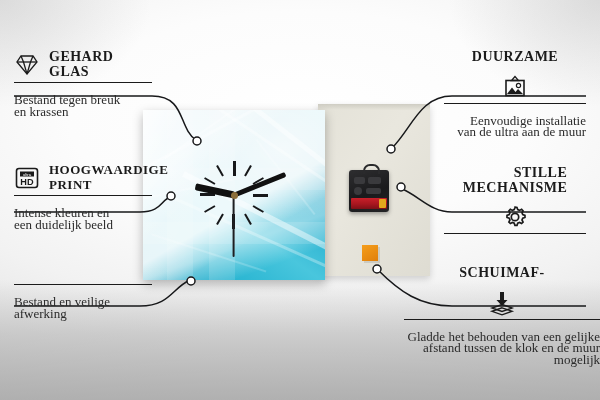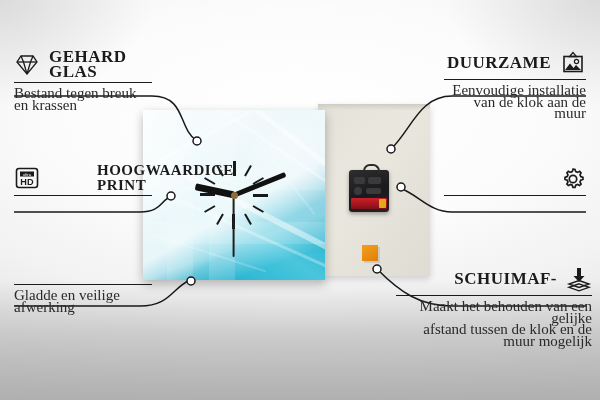--- a/index.html
+++ b/index.html
@@ -96,31 +96,31 @@
     background:linear-gradient(150deg,#f59e1b,#e07f0b);
     box-shadow:2px 2px 0 rgba(0,0,0,.10);
   }
 
   
   .callout{position:absolute;}
   .callout .head{display:flex;align-items:center;gap:9px;}
   .callout .title{
     font-family:"Liberation Serif", serif;
     font-weight:bold;letter-spacing:.5px;color:#1b1b1b;
-    font-size:17px;line-height:14.5px;text-transform:uppercase;
+    font-size:14px;line-height:14.5px;text-transform:uppercase;
   }
   .callout .rule{height:1.3px;background:#1b1b1b;margin-top:3px;}
   .callout .desc{
     font-family:"Liberation Serif", serif;
-    color:#2a2a2a;font-size:15px;line-height:11.4px;margin-top:5px;
+    color:#2a2a2a;font-size:13px;line-height:11.4px;margin-top:11px;
   }
   .callout.left .head{justify-content:flex-start;}
   .callout.left .title{text-align:left;}
   .callout.left .desc{text-align:left;}
-  .callout.right .head{justify-content:flex-end;flex-direction:row;gap:9px;}
+  .callout.right .head{justify-content:flex-end;flex-direction:column;gap:9px;}
   .callout.right .title{text-align:right;}
   .callout.right .desc{text-align:right;}
   .ico{width:26px;height:26px;flex:0 0 26px;display:block;}
   .ico svg{display:block;width:26px;height:26px;}
 
   #wires{position:absolute;left:0;top:0;width:600px;height:400px;pointer-events:none;}
 </style>
 </head>
 <body>
 
@@ -250,70 +250,73 @@
   <div class="callout left" style="left:14px;top:163px;width:138px;">
     <div class="head">
       <span class="ico">
         <svg viewBox="0 0 26 26">
           <rect x="2.5" y="3.5" width="21" height="19" rx="2.5" fill="none" stroke="#1b1b1b" stroke-width="1.6"></rect>
           <rect x="6" y="6.5" width="14" height="5" fill="#1b1b1b"></rect>
           <text x="13" y="10.8" font-family="Liberation Sans, sans-serif" font-size="4.3" fill="#ffffff" text-anchor="middle">ultra</text>
           <text x="13" y="20.2" font-family="Liberation Sans, sans-serif" font-size="9.2" font-weight="bold" fill="#1b1b1b" text-anchor="middle">HD</text>
         </svg>
       </span>
-      <span class="title" style="font-size:15px;margin-left:48px;"><span>HOOGWAARDIGE</span><br><span>PRINT</span></span>
+      <span class="title" style="font-size:13px;"><span>HOOGWAARDIGE</span><br><span>PRINT</span></span>
     </div>
     <div class="rule" style="width:138px;"></div>
+    <div class="desc" style="white-space:pre-line;">Intense kleuren en
+een duidelijk beeld</div>
   </div>
 
   <div class="callout left" style="left:14px;top:281px;width:138px;">
     <div class="rule" style="width:138px;"></div>
-    <div class="desc" style="white-space:pre-line;">Gladde en veilige afwerking</div>
+    <div class="desc" style="white-space:pre-line;">Bestand en veilige afwerking</div>
   </div>
 
   <div class="callout right" style="right:14px;top:50px;width:142px;">
     <div class="head">
       <span class="title"><span>DUURZAME</span><br></span>
       <span class="ico">
         <svg viewBox="0 0 26 26">
           <path d="M13 2.5 L9.5 6.5 H16.5 Z" fill="none" stroke="#1b1b1b" stroke-width="1.3"></path>
           <rect x="4" y="6.5" width="18" height="15" fill="none" stroke="#1b1b1b" stroke-width="1.6"></rect>
           <circle cx="16.5" cy="11.5" r="2.1" fill="none" stroke="#1b1b1b" stroke-width="1.2"></circle>
           <path d="M5 20 L10 13.5 L13.5 18 L16 15 L21 20 Z" fill="#1b1b1b"></path>
         </svg>
       </span>
     </div>
     <div class="rule" style="width:142px;"></div>
     <div class="desc" style="white-space:pre-line;">Eenvoudige installatie
-van de klok aan de muur</div>
+van de ultra aan de muur</div>
   </div>
 
   <div class="callout right" style="right:14px;top:166px;width:142px;">
     <div class="head">
+      <span class="title"><span>STILLE</span><br><span>MECHANISME</span></span>
       <span class="ico">
         <svg viewBox="0 0 26 26">
             <g fill="none" stroke="#1b1b1b" stroke-width="1.7">
           <path d="M13 3.2 l2 .25 .75 2.2 1.8 .75 2.05-1.05 1.45 1.45 -1.05 2.05 .75 1.8 2.2 .75 0 2.05 -2.2 .75 -.75 1.8 1.05 2.05 -1.45 1.45 -2.05-1.05 -1.8 .75 -.75 2.2 -2.05 0 -.75-2.2 -1.8-.75 -2.05 1.05 -1.45-1.45 1.05-2.05 -.75-1.8 -2.2-.75 0-2.05 2.2-.75 .75-1.8 -1.05-2.05 1.45-1.45 2.05 1.05 1.8-.75 .75-2.2 Z"></path>
           <circle cx="13" cy="13" r="3.7"></circle>
         </g>
           </svg>
       </span>
     </div>
     <div class="rule" style="width:142px;"></div>
   </div>
 
-  <div class="callout right" style="right:8px;top:266px;width:196px;">
+  <div class="callout right" style="right:0;top:266px;width:196px;">
     <div class="head">
       <span class="title"><span>SCHUIMAF-</span><br></span>
       <span class="ico">
         <svg viewBox="0 0 26 26">
           <path d="M11 2 h4 v8 h3.5 L13 16 L7.5 10 H11 Z" fill="#1b1b1b"></path>
           <path d="M13 14.5 L23 18 L13 21.5 L3 18 Z" fill="none" stroke="#1b1b1b" stroke-width="1.4"></path>
           <path d="M13 17.8 L23 21.3 L13 24.8 L3 21.3 Z" fill="none" stroke="#1b1b1b" stroke-width="1.4"></path>
         </svg>
       </span>
     </div>
     <div class="rule" style="width:196px;"></div>
-    <div class="desc" style="white-space:pre-line;">Maakt het behouden van een gelijke
+    <div class="desc" style="white-space:pre-line;">Gladde het behouden van een gelijke
 afstand tussen de klok en de muur mogelijk</div>
   </div>
 
 </div>
 
 </body></html>

